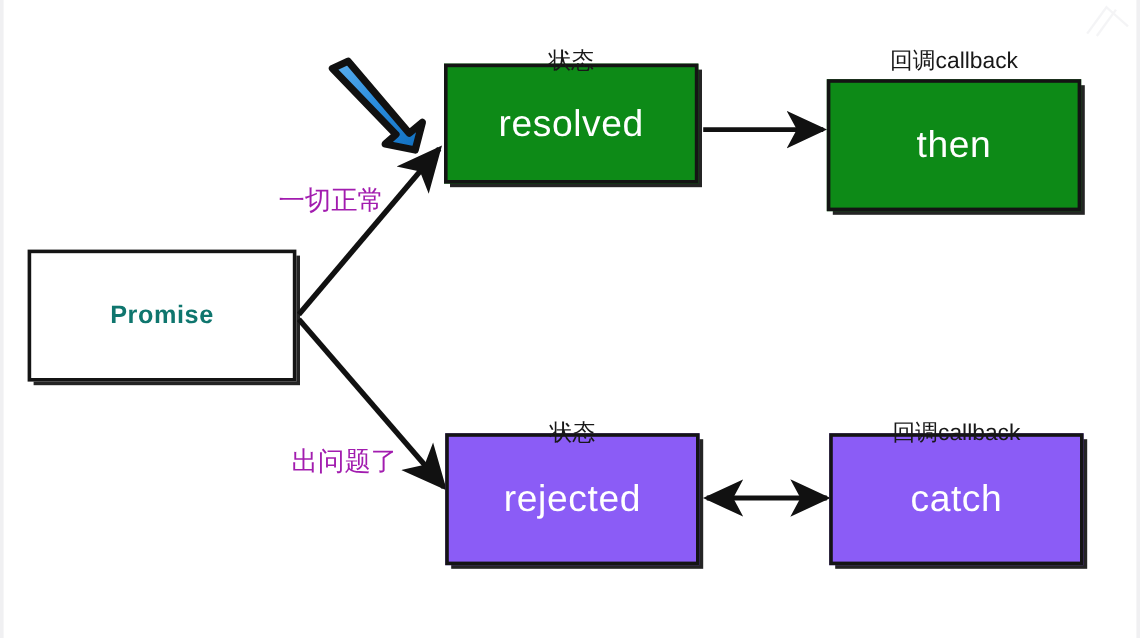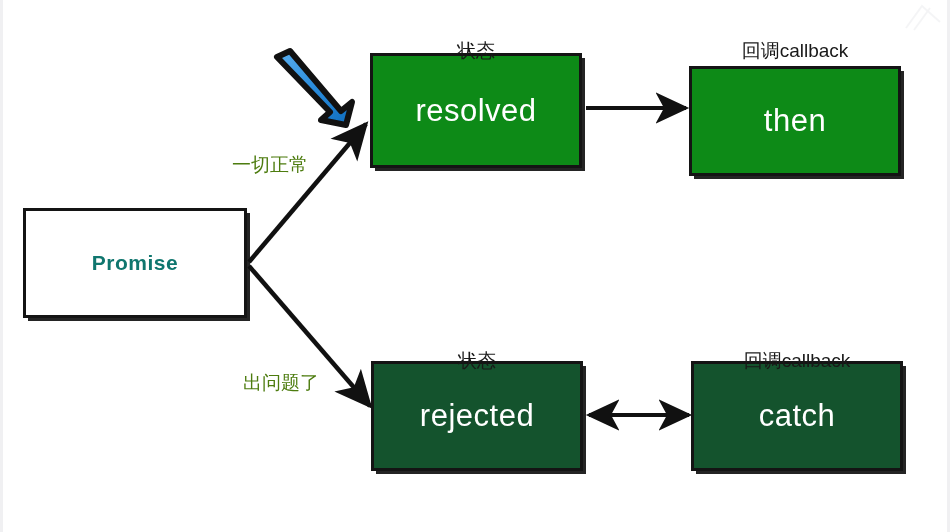--- a/index.html
+++ b/index.html
@@ -54,42 +54,42 @@
   }
   .node.promise .node-label {
     color: #0f766e;
     font-size: 21px;
     font-weight: bold;
   }
   .node.green {
     background: #0d8a17;
   }
   .node.red {
-    background: #14532d;
+    background: #8b5cf6;
   }
   .node.green .node-label,
   .node.red .node-label {
     color: #ffffff;
     font-size: 31px;
   }
 
   .caption {
     position: absolute;
     font-family: "Liberation Sans", sans-serif;
     font-size: 19px;
     color: #181818;
     white-space: nowrap;
     text-align: center;
     margin-top: 22px;
   }
   .edge-label {
     position: absolute;
     font-family: "Liberation Sans", sans-serif;
-    font-size: 19px;
-    color: #4d7c0f;
+    font-size: 22px;
+    color: #a21caf;
     white-space: nowrap;
   }
   .watermark {
     position: absolute;
     right: 4px;
     top: 2px;
     width: 46px;
     height: 30px;
     opacity: 0.10;
   }
@@ -127,21 +127,21 @@
 
     <g>
       <path d="M277,57 L290,51 L341,111 L352,102 L346,125 L321,120 L330,112 Z" fill="url(#blueGrad)" stroke="#111111" stroke-width="6" stroke-linejoin="round" stroke-linecap="round"></path>
     </g>
   </svg>
 
   <div class="node promise" style="left:23px; top:208px; width:224px; height:110px;">
     <span class="node-label">Promise</span>
   </div>
 
-  <div class="node green" style="left:370px; top:53px; width:212px; height:115px;">
+  <div class="node green" style="left:370px; top:53px; width:212px; height:100px;">
     <span class="node-label">resolved</span>
   </div>
 
   <div class="node green" style="left:689px; top:53px; width:212px; height:110px;margin-top:13px;">
     <span class="node-label">then</span>
   </div>
 
   <div class="node red" style="left:371px; top:361px; width:212px; height:110px;">
     <span class="node-label">rejected</span>
   </div>

